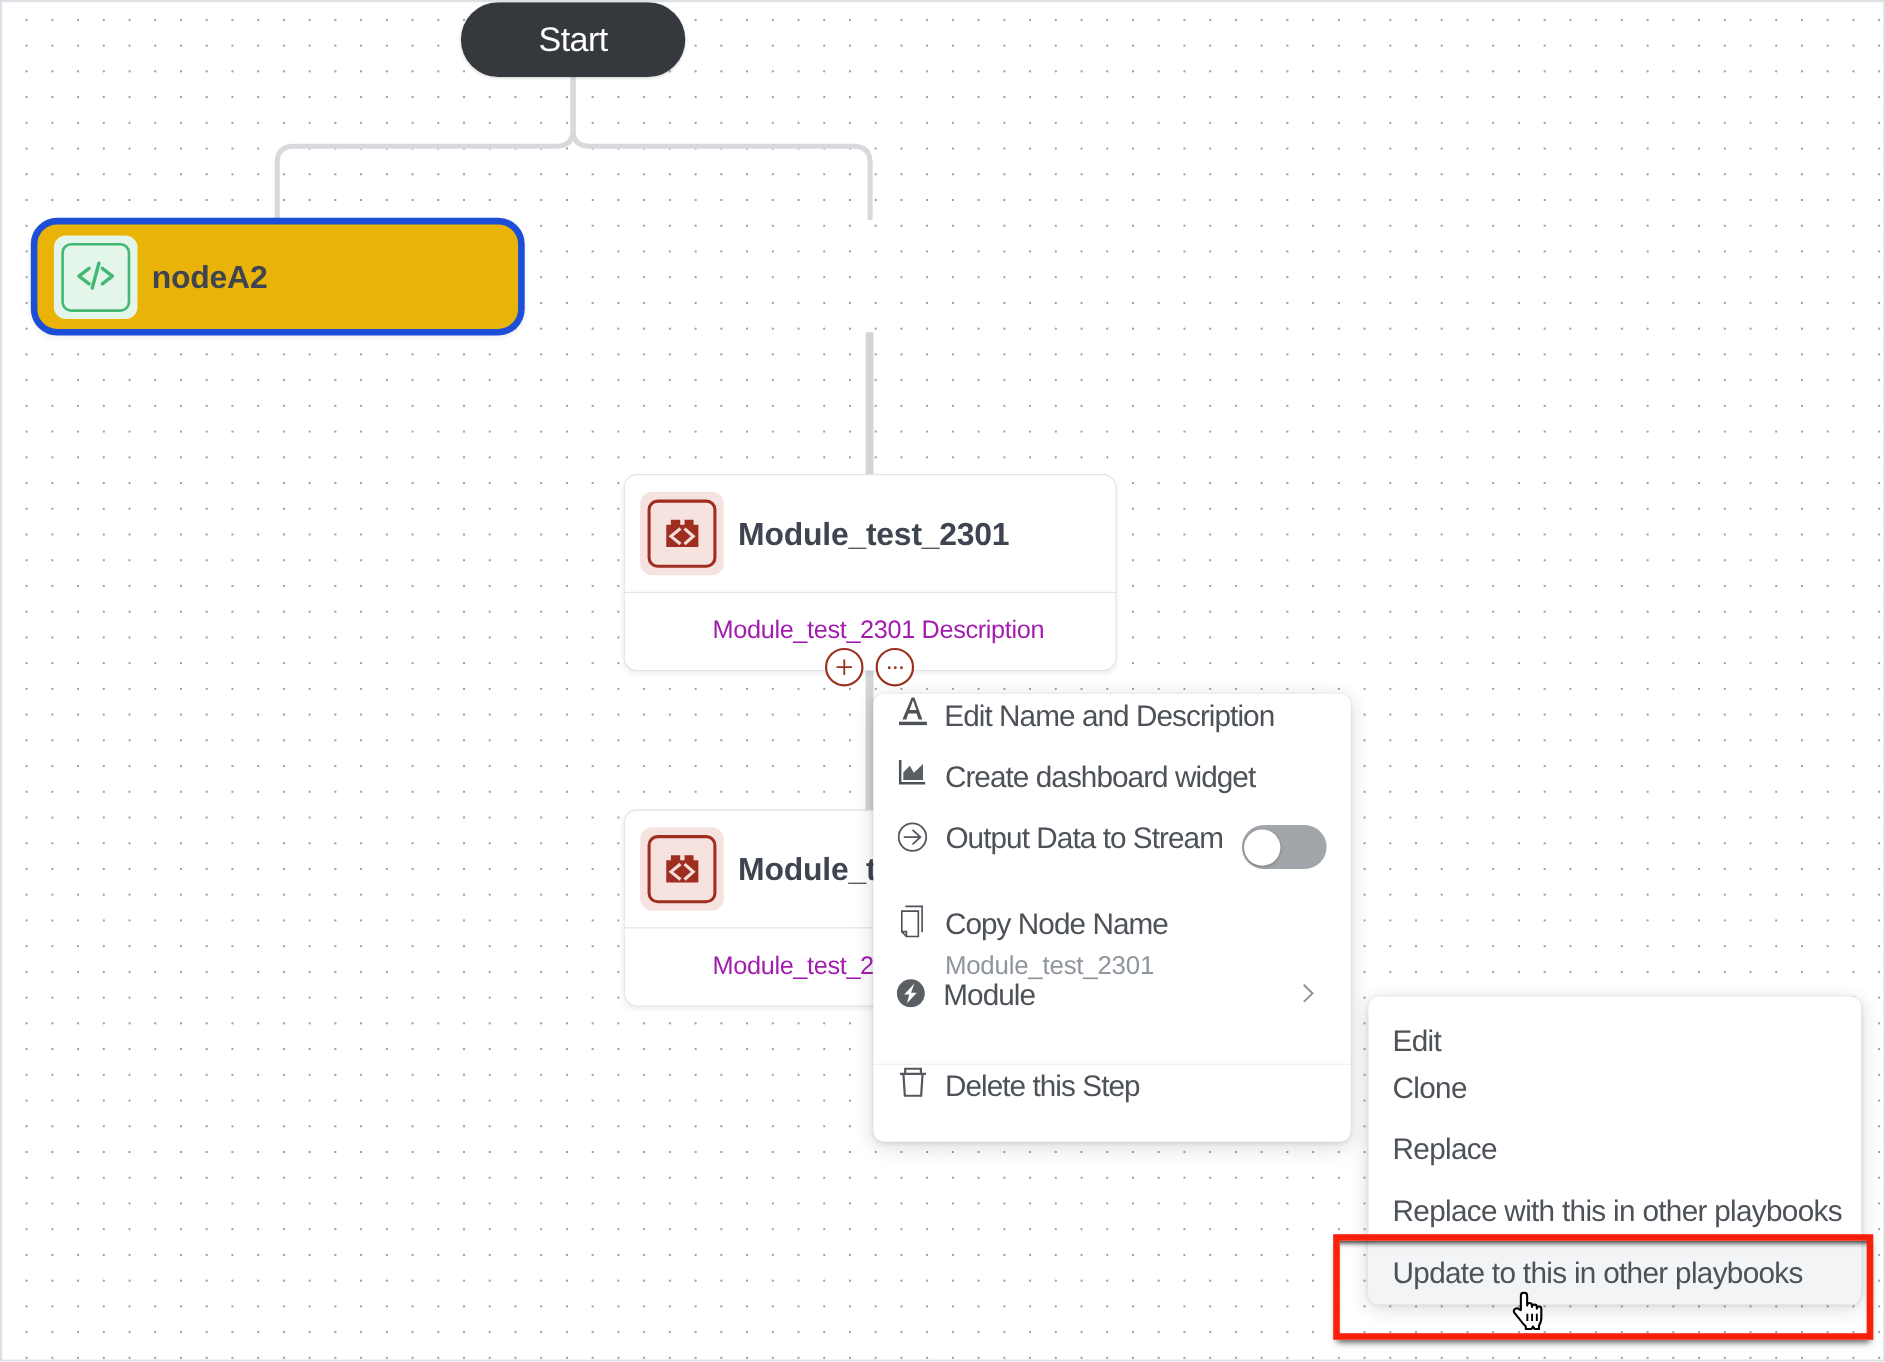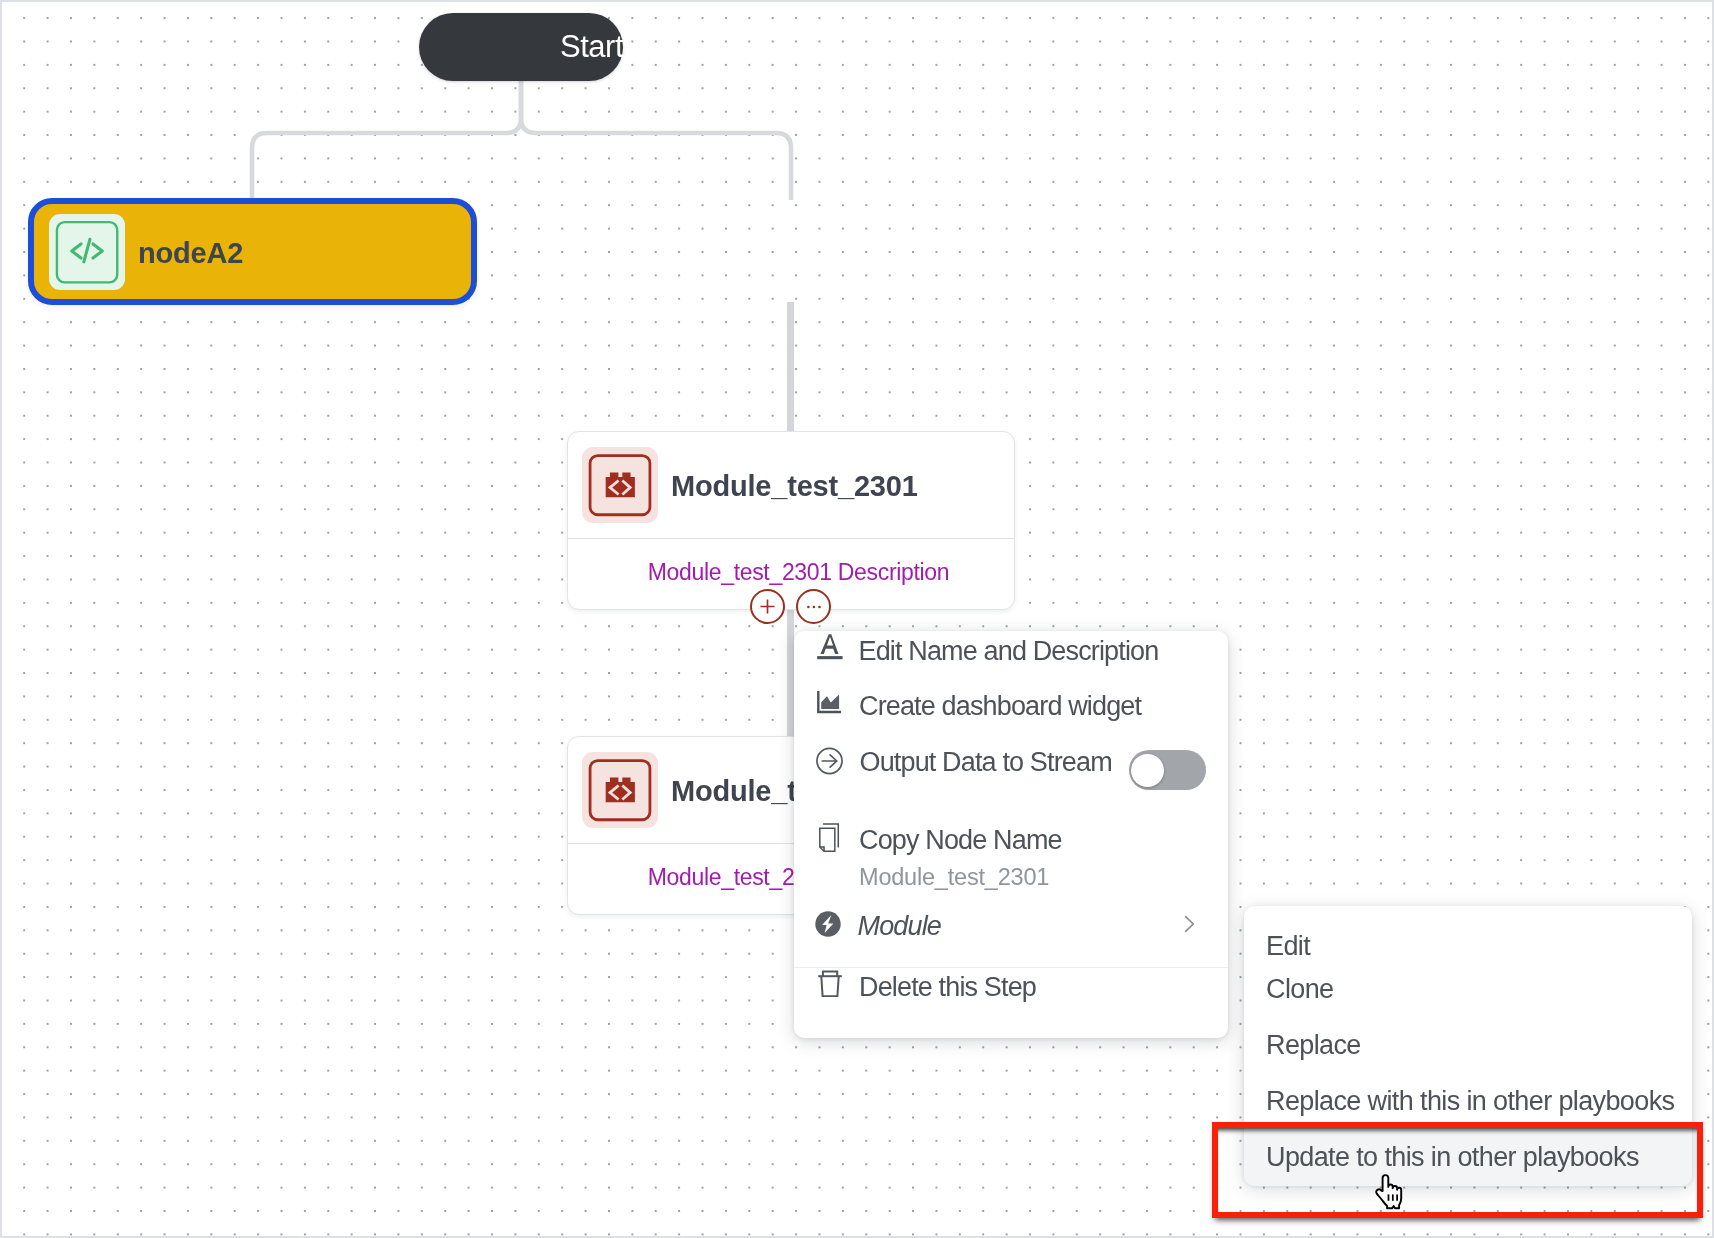--- a/index.html
+++ b/index.html
@@ -10,23 +10,23 @@
   #canvas{position:absolute;left:0;top:0;right:0;bottom:0;
     background-image:radial-gradient(#9b9fa3 1.05px, rgba(255,255,255,0) 1.25px);
     background-size:23.4px 23.4px;background-position:35.9px 6.4px;}
 
   
   #edges{position:absolute;left:0;top:0;width:1714px;height:1238px;pointer-events:none;}
 
   
   .start-node{position:absolute;left:419px;top:2px;width:204px;height:68px;
     background:#35383d;border-radius:34px;color:#fff;
-    display:flex;align-items:center;justify-content:flex-end;
+    display:flex;align-items:center;justify-content:center;
     font-size:31px;font-weight:400;letter-spacing:-0.5px;
-    box-shadow:0 1px 3px rgba(0,0,0,.18);margin-top:11px;}
+    box-shadow:0 1px 3px rgba(0,0,0,.18);}
 
   
   .node-card{position:absolute;background:#eab308;border:6px solid #1d4ed8;border-radius:24px;
     box-shadow:0 2px 5px rgba(17,24,39,.07);box-sizing:border-box;}
   .node-head{display:flex;align-items:center;height:100%;padding-left:15px;}
   .icon-box{width:76px;height:76px;border-radius:11px;display:flex;align-items:center;justify-content:center;flex:0 0 auto;}
   .icon-box.green{background:#e4f5e9;}
   .icon-box.red{background:#f6e3e0;}
   .node-title{font-size:29px;font-weight:700;color:#3f4550;margin-left:13px;letter-spacing:-0.2px;position:relative;top:1.5px;}
 
@@ -188,21 +188,21 @@
           <path d="M4.6 3.2 H21.8 V29.8"></path>
           <path d="M0.9 8.2 H17.9 V34.2 H5.7 L0.9 29.3 Z" fill="#fff"></path>
           <path d="M5.7 34.2 V29.3 H0.9"></path>
         </svg>
       </span>
       <span style="margin-left:17px;display:flex;flex-direction:column;">
         <span class="mi-label">Copy Node Name</span>
         <span class="sub-label" style="margin-top:8px;">Module_test_2301</span>
       </span>
     </div>
-    <div class="mi" style="top:280px;height:64px;font-style:italic;">
+    <div class="mi" style="top:259px;height:64px;">
       <span class="mi-icon" style="width:26px;margin-left:-1.5px;">
         <svg width="26" height="26" viewBox="0 0 26 26">
           <circle cx="13" cy="13" r="12.7" fill="#5a5f66"></circle>
           <path d="M16.3 4.1 L7.0 14.1 H11.6 L9.6 22.0 L18.4 12.6 H13.2 Z" fill="#fff"></path>
         </svg>
       </span>
       <span class="mi-label" style="margin-left:17px;">Module</span>
       <span style="margin-left:auto;margin-right:31px;display:flex;">
         <svg width="16" height="26" viewBox="0 0 16 26" fill="none" stroke="#8a9098" stroke-width="1.7" stroke-linecap="butt" stroke-linejoin="miter">
           <path d="M4.2 5.2 L12.2 13 L4.2 20.8"></path>

